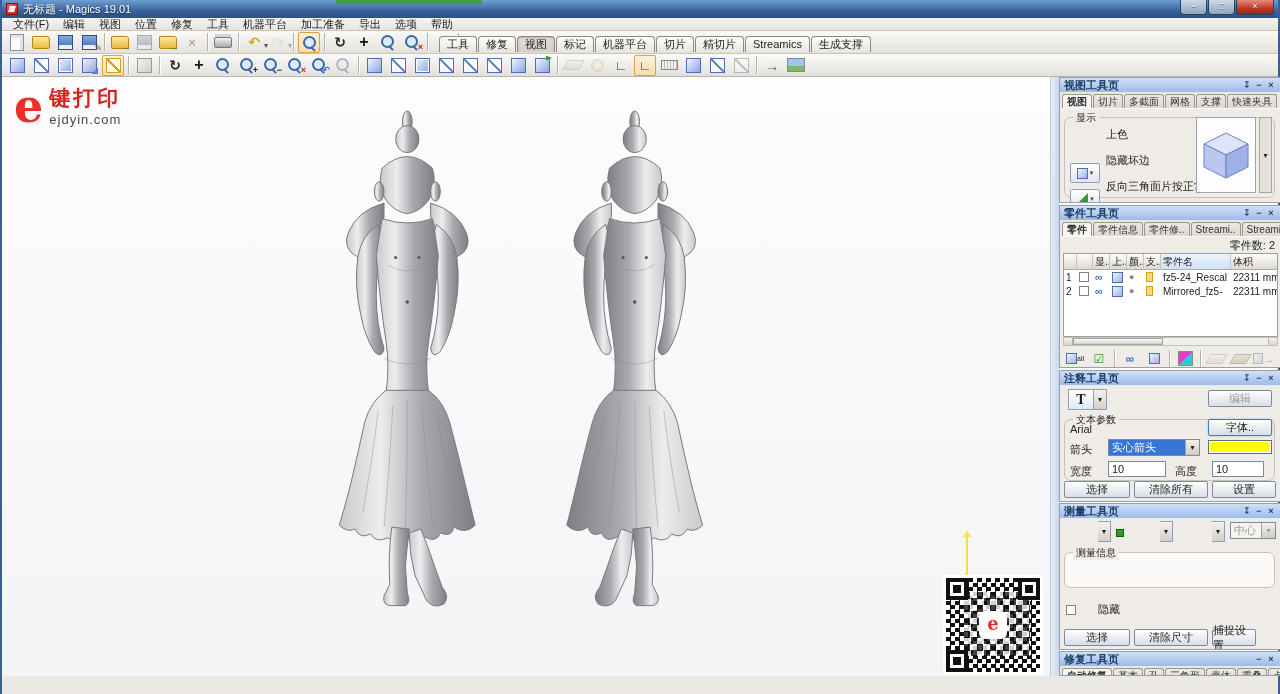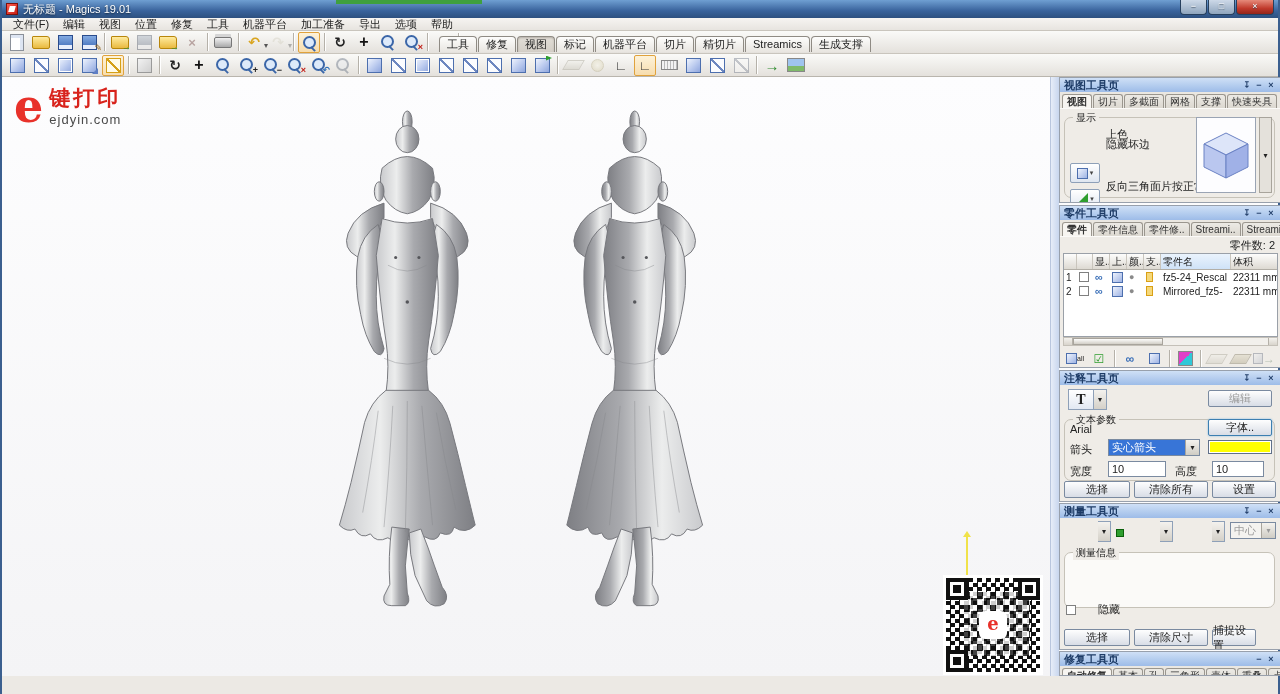--- a/index.html
+++ b/index.html
@@ -711,21 +711,21 @@
         </div>
         <div class="pbtn" style="left:10px;top:14px">
           <span class="mcube"></span>
             <span class="mcar">▾</span>
         </div>
         <span class="plabel" style="left:46px;top:18px">上色</span>
         <div class="pbtn" style="left:10px;top:40px">
           <span class="tri"></span>
             <span class="mcar">▾</span>
         </div>
-        <span class="plabel" style="left:46px;top:28px">隐藏坏边</span>
+        <span class="plabel" style="left:46px;top:44px">隐藏坏边</span>
         <div class="pbtn" style="left:10px;top:66px">
           <span class="tri"></span>
             <span class="mcar">▾</span>
         </div>
         <span class="plabel" style="left:46px;top:70px;max-width:92px;overflow:hidden">反向三角面片按正常显</span>
         <div id="cubeprev">
           <svg width="56" height="56" viewBox="0 0 56 56">
             <polygon points="28,6 50,17 28,28 6,17" fill="#dde5f9" stroke="#6b82c4"></polygon>
             <polygon points="6,17 28,28 28,51 6,40" fill="#bac7ef" stroke="#6b82c4"></polygon>
             <polygon points="50,17 28,28 28,51 50,40" fill="#a0b1e7" stroke="#6b82c4"></polygon>
@@ -900,21 +900,21 @@
           </div>
         <div class="ddbtn" style="left:100px;top:3px"><span>▾</span></div>
         <div class="pbtn" style="left:122px;top:4px">
             <span class="xyz">xyz</span>
           </div>
         <div class="ddbtn" style="left:152px;top:3px"><span>▾</span></div>
         <div class="combo dis" style="left:170px;top:4px;width:46px">
           <span class="txt">中心</span>
           <span class="cc">▾</span>
         </div>
-        <div class="grp" style="left:4px;top:34px;right:6px;height:56px;background:#fbfaf8">
+        <div class="grp" style="left:4px;top:34px;right:6px;height:36px;background:#fbfaf8">
           <span class="glabel">测量信息</span>
         </div>
         <div class="chkrow" style="left:6px;top:84px">
           <span class="cbx"></span>
           <span>隐藏</span>
         </div>
         <div class="btn" style="left:4px;bottom:3px;width:66px">选择</div>
         <div class="btn" style="left:74px;bottom:3px;width:74px">清除尺寸</div>
         <div class="btn" style="left:152px;bottom:3px;width:44px">捕捉设置</div>
       </div>

